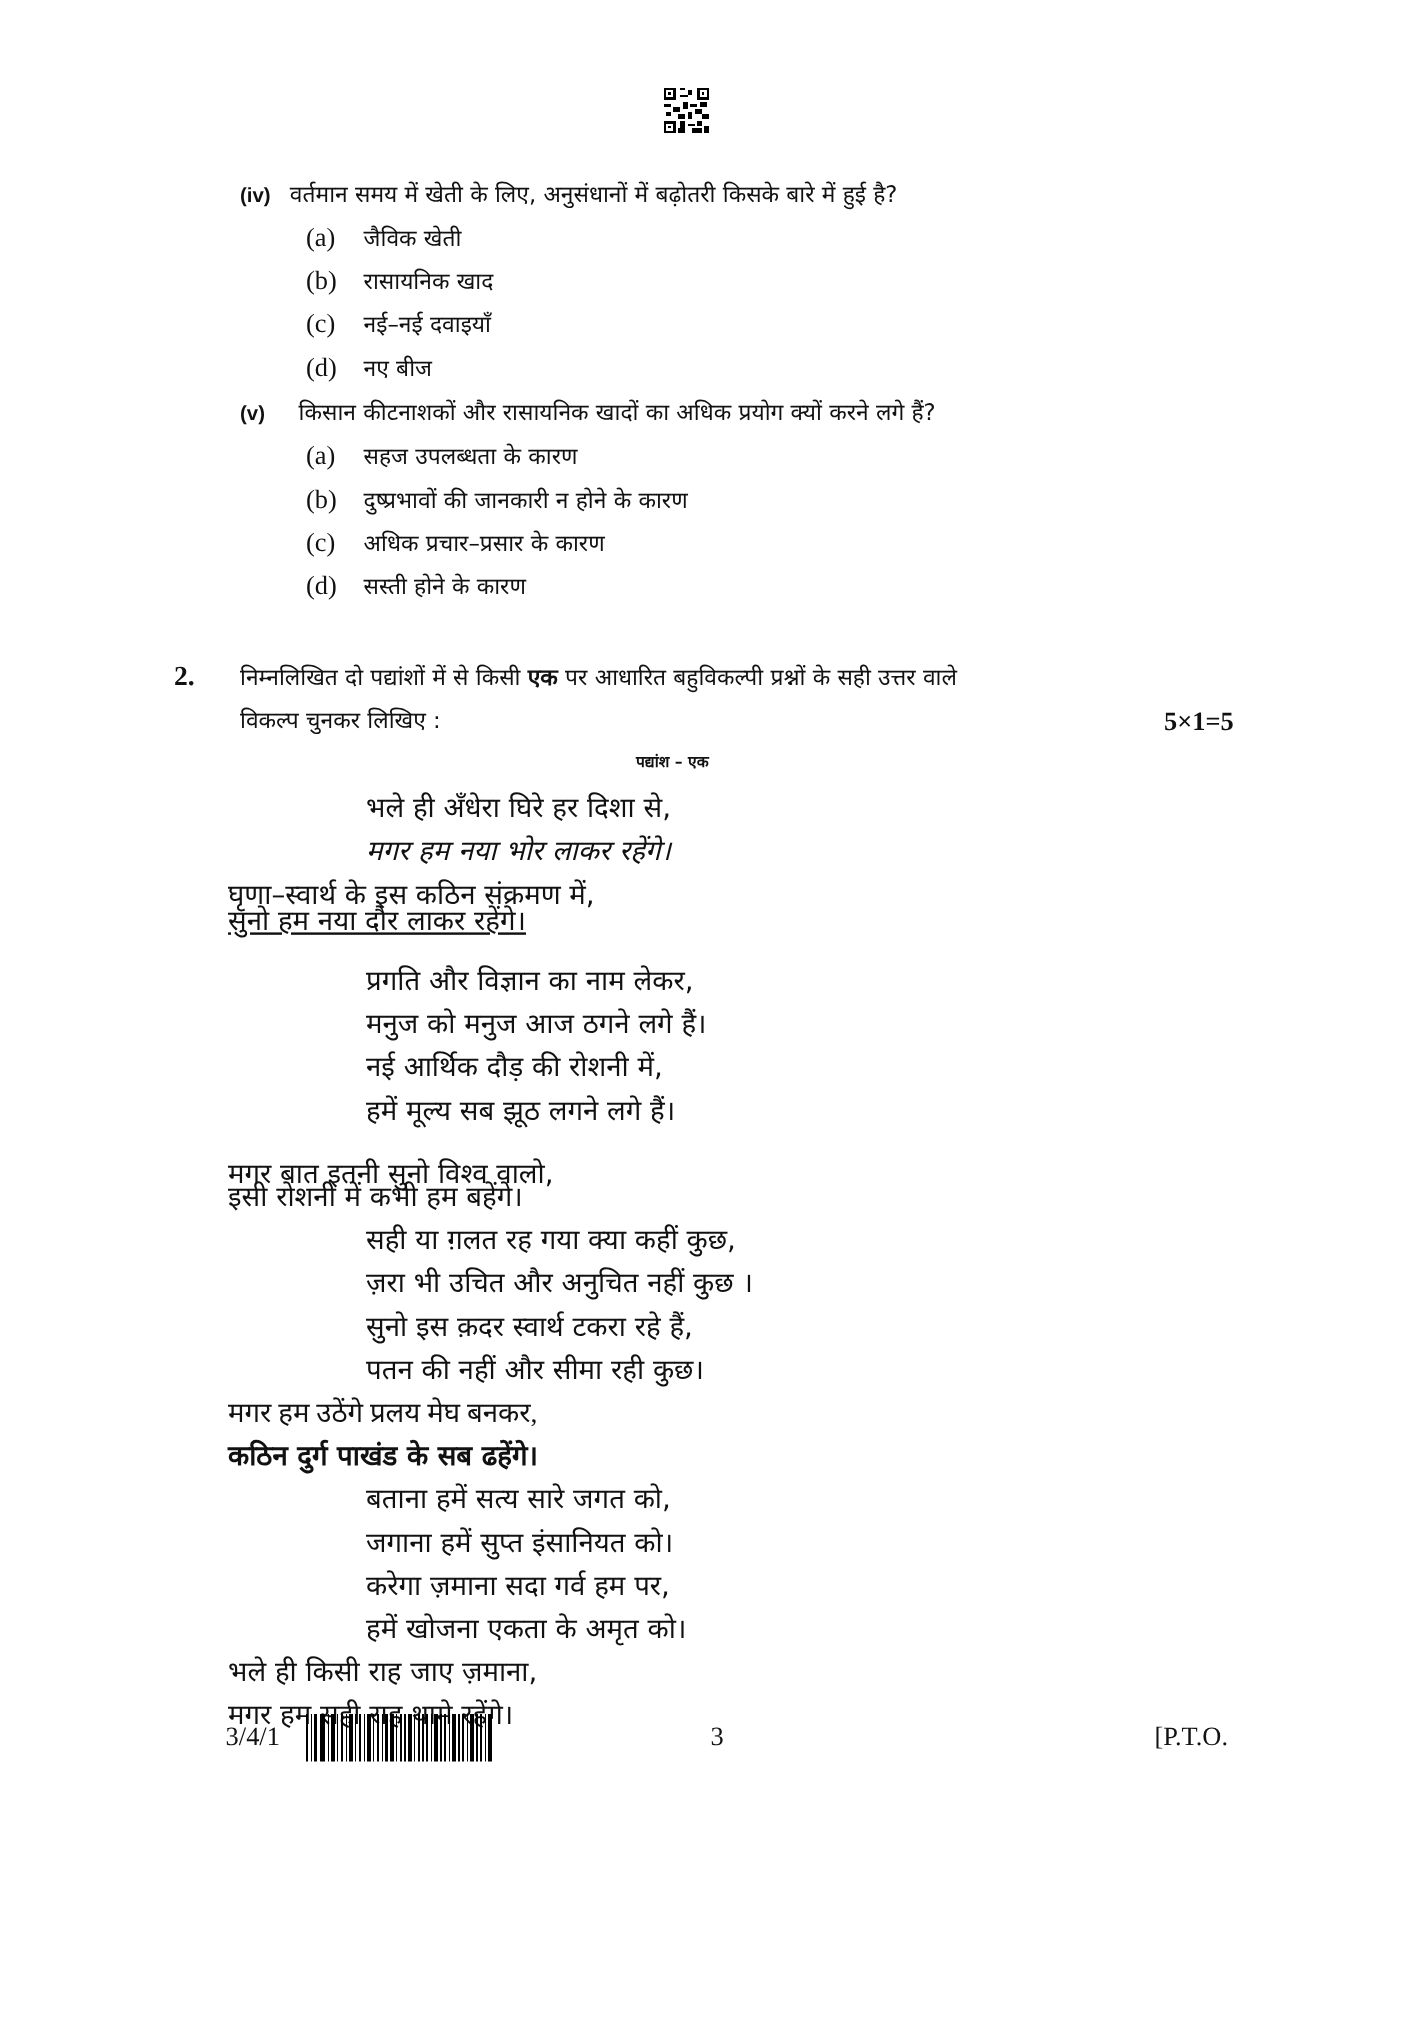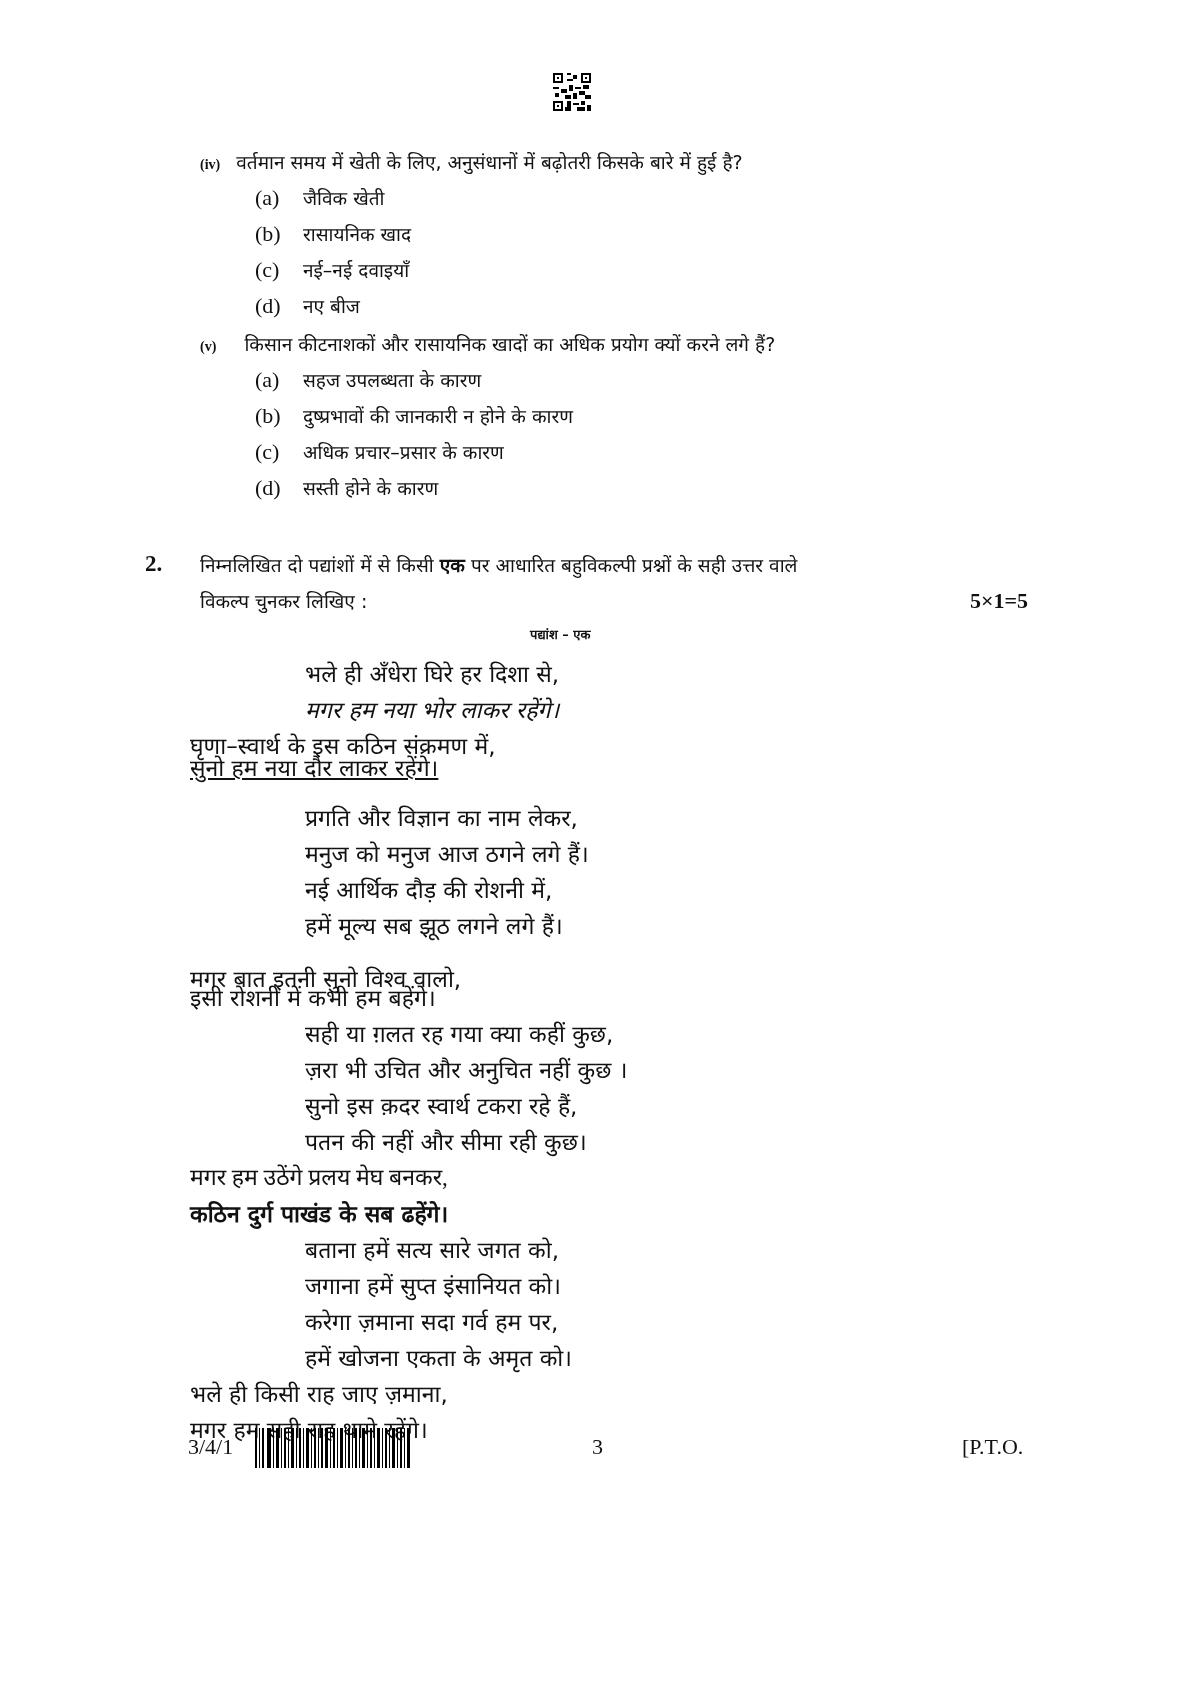--- a/index.html
+++ b/index.html
@@ -1,21 +1,21 @@
 <!DOCTYPE html>
 <html><head>
 <meta charset="utf-8">
 <style>
   html, body { margin: 0; padding: 0; background: #ffffff; }
   body { width: 1190px; height: 1684px; position: relative; overflow: hidden;
          font-family: "DejaVu Sans", "Liberation Sans", sans-serif; color: #111; }
   .abs { position: absolute; white-space: nowrap; }
   .qr { left: 553px; top: 73px; width: 38px; height: 38px; }
   .q-line { font-size: 19px; line-height: 24px; }
-  .roman { font-family: Liberation Serif, serif; font-weight: bold; font-size: 14px; }
+  .roman { font-family: Liberation Sans, sans-serif; font-weight: bold; font-size: 17px; }
   .opt-label { font-family: "Liberation Serif", "DejaVu Serif", serif; font-size: 22px; display: inline-block; width: 48px; }
   .qnum { font-family: "Liberation Serif", "DejaVu Serif", serif; font-weight: bold; font-size: 23px; }
   .marks { font-family: "Liberation Serif", "DejaVu Serif", serif; font-weight: bold; font-size: 22px; }
   .heading { font-weight: bold; font-size: 13px; }
   .poem { font-size: 23px; line-height: 24px; }
   .footer-text { font-family: "Liberation Serif", "DejaVu Serif", serif; font-size: 22px; }
   .barcode { left: 255px; top: 1428px; width: 156px; height: 40px; }
   b { font-weight: bold; }
 </style>
 </head>

